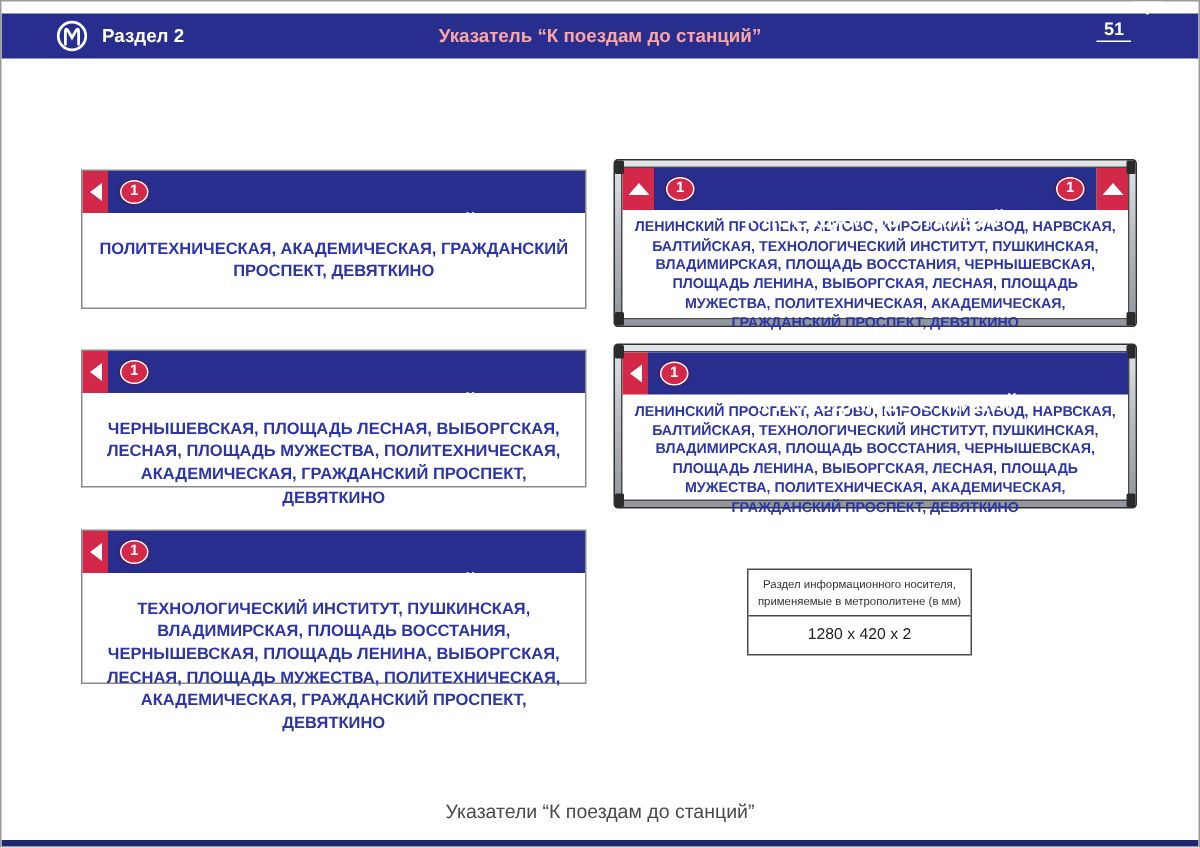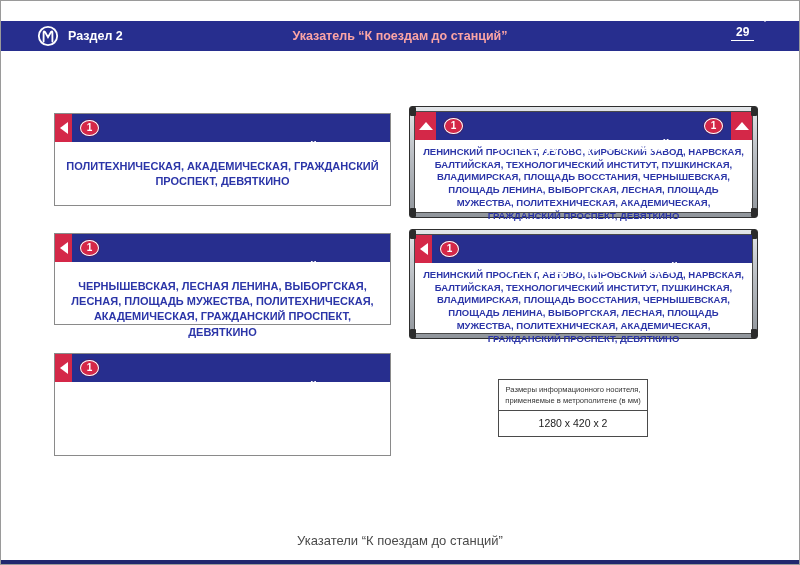--- a/index.html
+++ b/index.html
@@ -3,21 +3,21 @@
 <meta charset="utf-8">
 <style>
   html,body{margin:0;padding:0;background:#e8e8e8;}
   .page{
     position:relative;width:800px;height:565px;background:#ffffff;
     border:1px solid #9a9a9a;box-sizing:border-box;overflow:hidden;
     font-family:"Liberation Sans", sans-serif;
   }
   
   .header-bar{
-    position:absolute;left:0;right:0;top:20px;height:30px;
+    position:absolute;left:0;right:0;top:8px;height:30px;
     background:#272e8e;display:flex;align-items:center;
   }
   .logo{margin-left:36px;flex:0 0 auto;display:flex;align-items:center;}
   .section-label{color:#fff;font-weight:bold;font-size:12.5px;margin-left:9px;white-space:nowrap;}
   .header-title{
     position:absolute;left:0;right:0;text-align:center;color:#fca5a5;
     font-weight:bold;font-size:12.5px;pointer-events:none;
   }
   .page-num-block{position:absolute;right:34px;top:1px;width:34px;text-align:center;}
   .page-num{color:#fff;font-weight:bold;font-size:12px;border-bottom:1px solid #fff;display:inline-block;padding:0 5px 1px;}
@@ -71,21 +71,21 @@
   <div class="header-bar">
     <span class="logo">
       <svg width="22" height="22" viewBox="0 0 24 24">
         <circle cx="12" cy="12" r="10" fill="none" stroke="#ffffff" stroke-width="2"></circle>
         <path d="M7.2 18 L7.2 8.2 Q7.2 6.2 8.8 7.6 L12 13.2 L15.2 7.6 Q16.8 6.2 16.8 8.2 L16.8 18" fill="none" stroke="#ffffff" stroke-width="2" stroke-linecap="round"></path>
       </svg>
     </span>
     <span class="section-label">Раздел 2</span>
     <span class="header-title">Указатель “К поездам до станций”</span>
     <span class="page-num-block">
-      <span class="page-num">29</span>
+      <span class="page-num">51</span>
       <span class="down-tri"></span>
     </span>
   </div>
 
   <div class="sign" style="left:53px;top:112px;width:337px;height:93px;">
     <div class="sign-header">
       <span class="arrow-cell w-left">
           <span class="tri-left"></span>
         </span>
       <span class="head-bar">
@@ -122,21 +122,21 @@
   <div class="sign" style="left:53px;top:232px;width:337px;height:92px;">
     <div class="sign-header">
       <span class="arrow-cell w-left">
           <span class="tri-left"></span>
         </span>
       <span class="head-bar">
         <span class="badge b-left">1</span>
         <span class="sign-title">К ПОЕЗДАМ ДО СТАНЦИЙ</span>
       </span>
     </div>
-    <div class="sign-body">ЧЕРНЫШЕВСКАЯ, ЛЕСНАЯ ЛЕНИНА, ВЫБОРГСКАЯ, ЛЕСНАЯ, ПЛОЩАДЬ МУЖЕСТВА, ПОЛИТЕХНИЧЕСКАЯ, АКАДЕМИЧЕСКАЯ, ГРАЖДАНСКИЙ ПРОСПЕКТ, ДЕВЯТКИНО</div>
+    <div class="sign-body">ЧЕРНЫШЕВСКАЯ, ПЛОЩАДЬ ЛЕСНАЯ, ВЫБОРГСКАЯ, ЛЕСНАЯ, ПЛОЩАДЬ МУЖЕСТВА, ПОЛИТЕХНИЧЕСКАЯ, АКАДЕМИЧЕСКАЯ, ГРАЖДАНСКИЙ ПРОСПЕКТ, ДЕВЯТКИНО</div>
   </div>
 
   <div class="framed" style="top:228px;height:110px;">
     <span class="cap tl"></span>
     <span class="cap tr"></span>
     <span class="cap bl"></span>
     <span class="cap br"></span>
     <div class="inner">
       <div class="sign-header">
         <span class="arrow-cell w-left">
@@ -154,25 +154,26 @@
   <div class="sign" style="left:53px;top:352px;width:337px;height:103px;">
     <div class="sign-header">
       <span class="arrow-cell w-left">
           <span class="tri-left"></span>
         </span>
       <span class="head-bar">
         <span class="badge b-left">1</span>
         <span class="sign-title">К ПОЕЗДАМ ДО СТАНЦИЙ</span>
       </span>
     </div>
+    <div class="sign-body">ТЕХНОЛОГИЧЕСКИЙ ИНСТИТУТ, ПУШКИНСКАЯ, ВЛАДИМИРСКАЯ, ПЛОЩАДЬ ВОССТАНИЯ, ЧЕРНЫШЕВСКАЯ, ПЛОЩАДЬ ЛЕНИНА, ВЫБОРГСКАЯ, ЛЕСНАЯ, ПЛОЩАДЬ МУЖЕСТВА, ПОЛИТЕХНИЧЕСКАЯ, АКАДЕМИЧЕСКАЯ, ГРАЖДАНСКИЙ ПРОСПЕКТ, ДЕВЯТКИНО</div>
   </div>
 
   <div class="info-box">
     <div class="info-note">
-      <div>Размеры информационного носителя,</div>
+      <div>Раздел информационного носителя,</div>
       <div>применяемые в метрополитене (в мм)</div>
     </div>
     <div class="info-dims">1280 x 420 x 2</div>
   </div>
 
   <div class="caption">Указатели  “К поездам до станций”</div>
 
   <div class="footer-strip"></div>
 
 </div>

